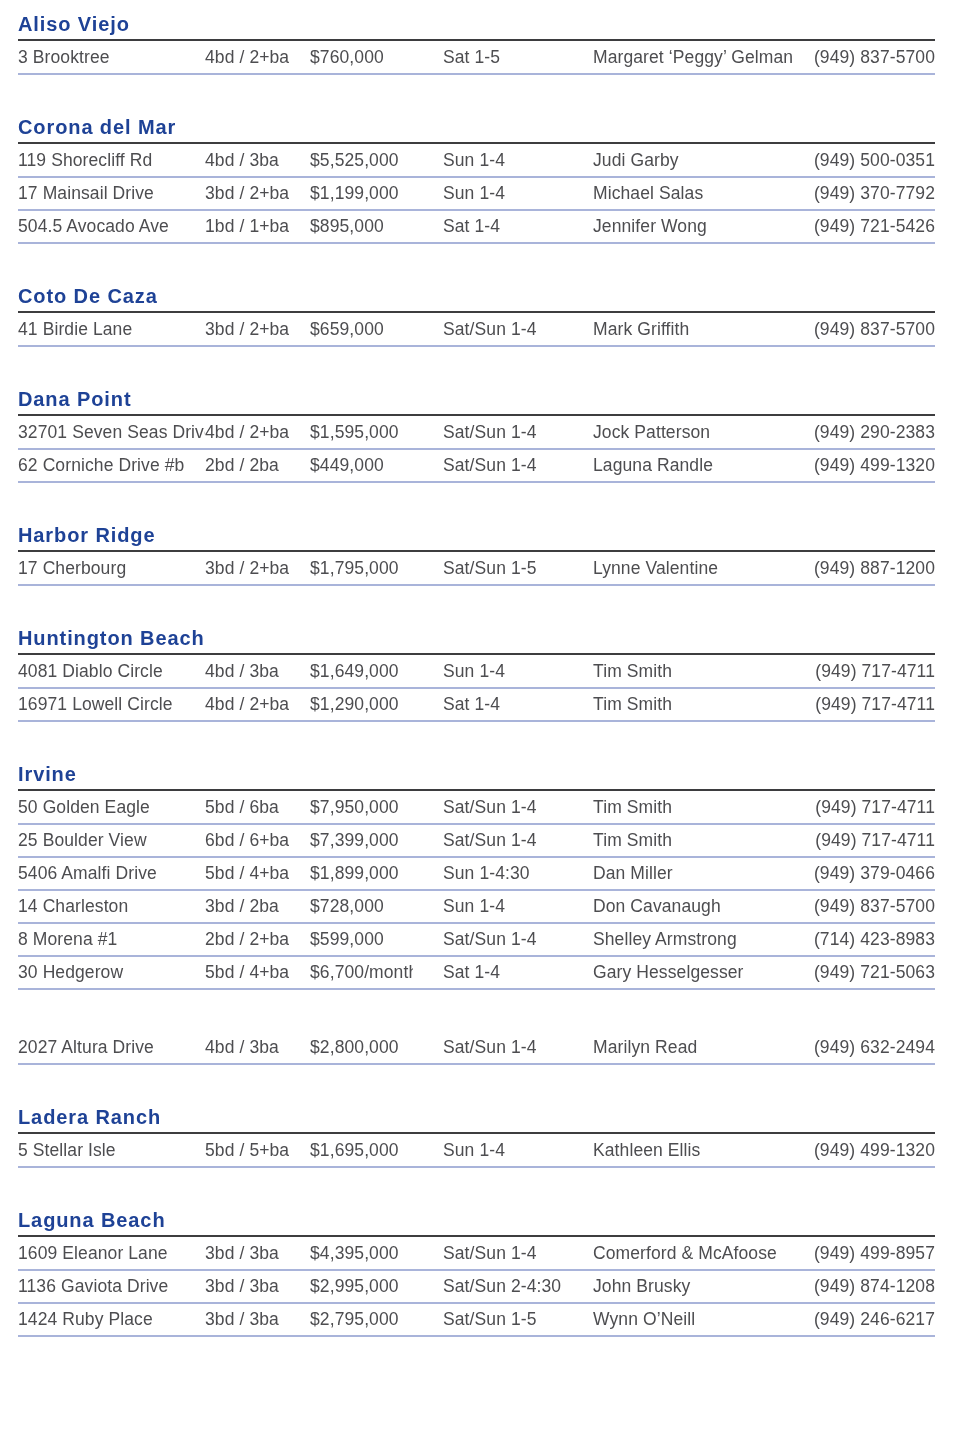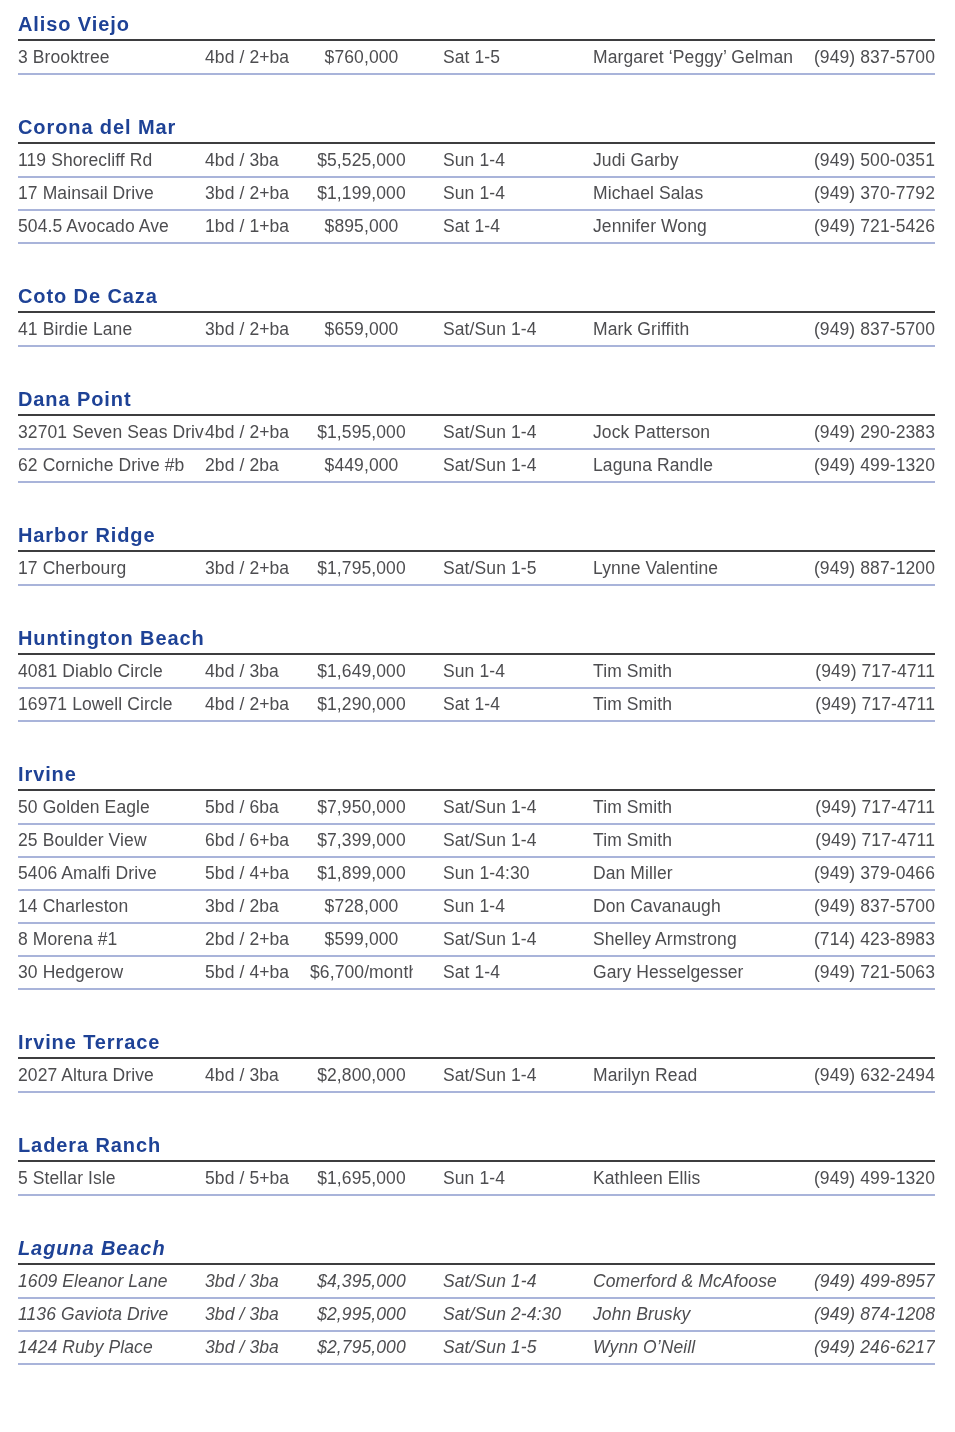--- a/index.html
+++ b/index.html
@@ -7,21 +7,21 @@
     width: 955px;
     background: #ffffff;
     font-family: "Liberation Sans", sans-serif;
   }
   body {
     height: 1432px;
     overflow: hidden;
     padding: 13px 20px 0 18px;
   }
   .section { margin-bottom: 41px; }
-  .section:last-child { margin-bottom: 1px; font-style: italic; }
+  .section:last-child { margin-bottom: 1px; }
   .city-heading {
     display: block;
     font-size: 20px;
     font-weight: bold;
     letter-spacing: 0.9px;
     color: #1e4296;
     padding-bottom: 3px;
     border-bottom: 2.5px solid #3d3d3f;
     line-height: 23px;
   }
@@ -34,21 +34,21 @@
     height: 33px;
     vertical-align: middle;
     font-size: 17.5px;
     letter-spacing: 0.1px;
     color: #4d4d50;
     border-bottom: 2px solid #a9b4da;
     white-space: nowrap;
     overflow: hidden;
     padding: 0;
   }
-  td.c-price { text-align: center; }
+  td.c-price { text-align: left; }
   td.c-phone { text-align: right; }
   td.c-gap   { }
 </style>
 </head>
 <body>
 
 <main id="directory">
   <section class="section">
     <h2 class="city-heading">Aliso Viejo</h2>
     <table class="listings">
@@ -317,21 +317,20 @@
     <td class="c-gap"></td>
     <td class="c-time">Sat 1-4</td>
     <td class="c-agent">Gary Hesselgesser</td>
     <td class="c-phone">(949) 721-5063</td>
   </tr>
 </tbody>
     </table>
   </section>
 
   <section class="section">
-    <h2 class="city-heading">Irvine Terrace</h2>
     <table class="listings">
       <colgroup>
         <col style="width:187px">
         <col style="width:105px">
         <col style="width:103px">
         <col style="width:30px">
         <col style="width:150px">
         <col style="width:210px">
         <col style="width:132px">
       </colgroup>

